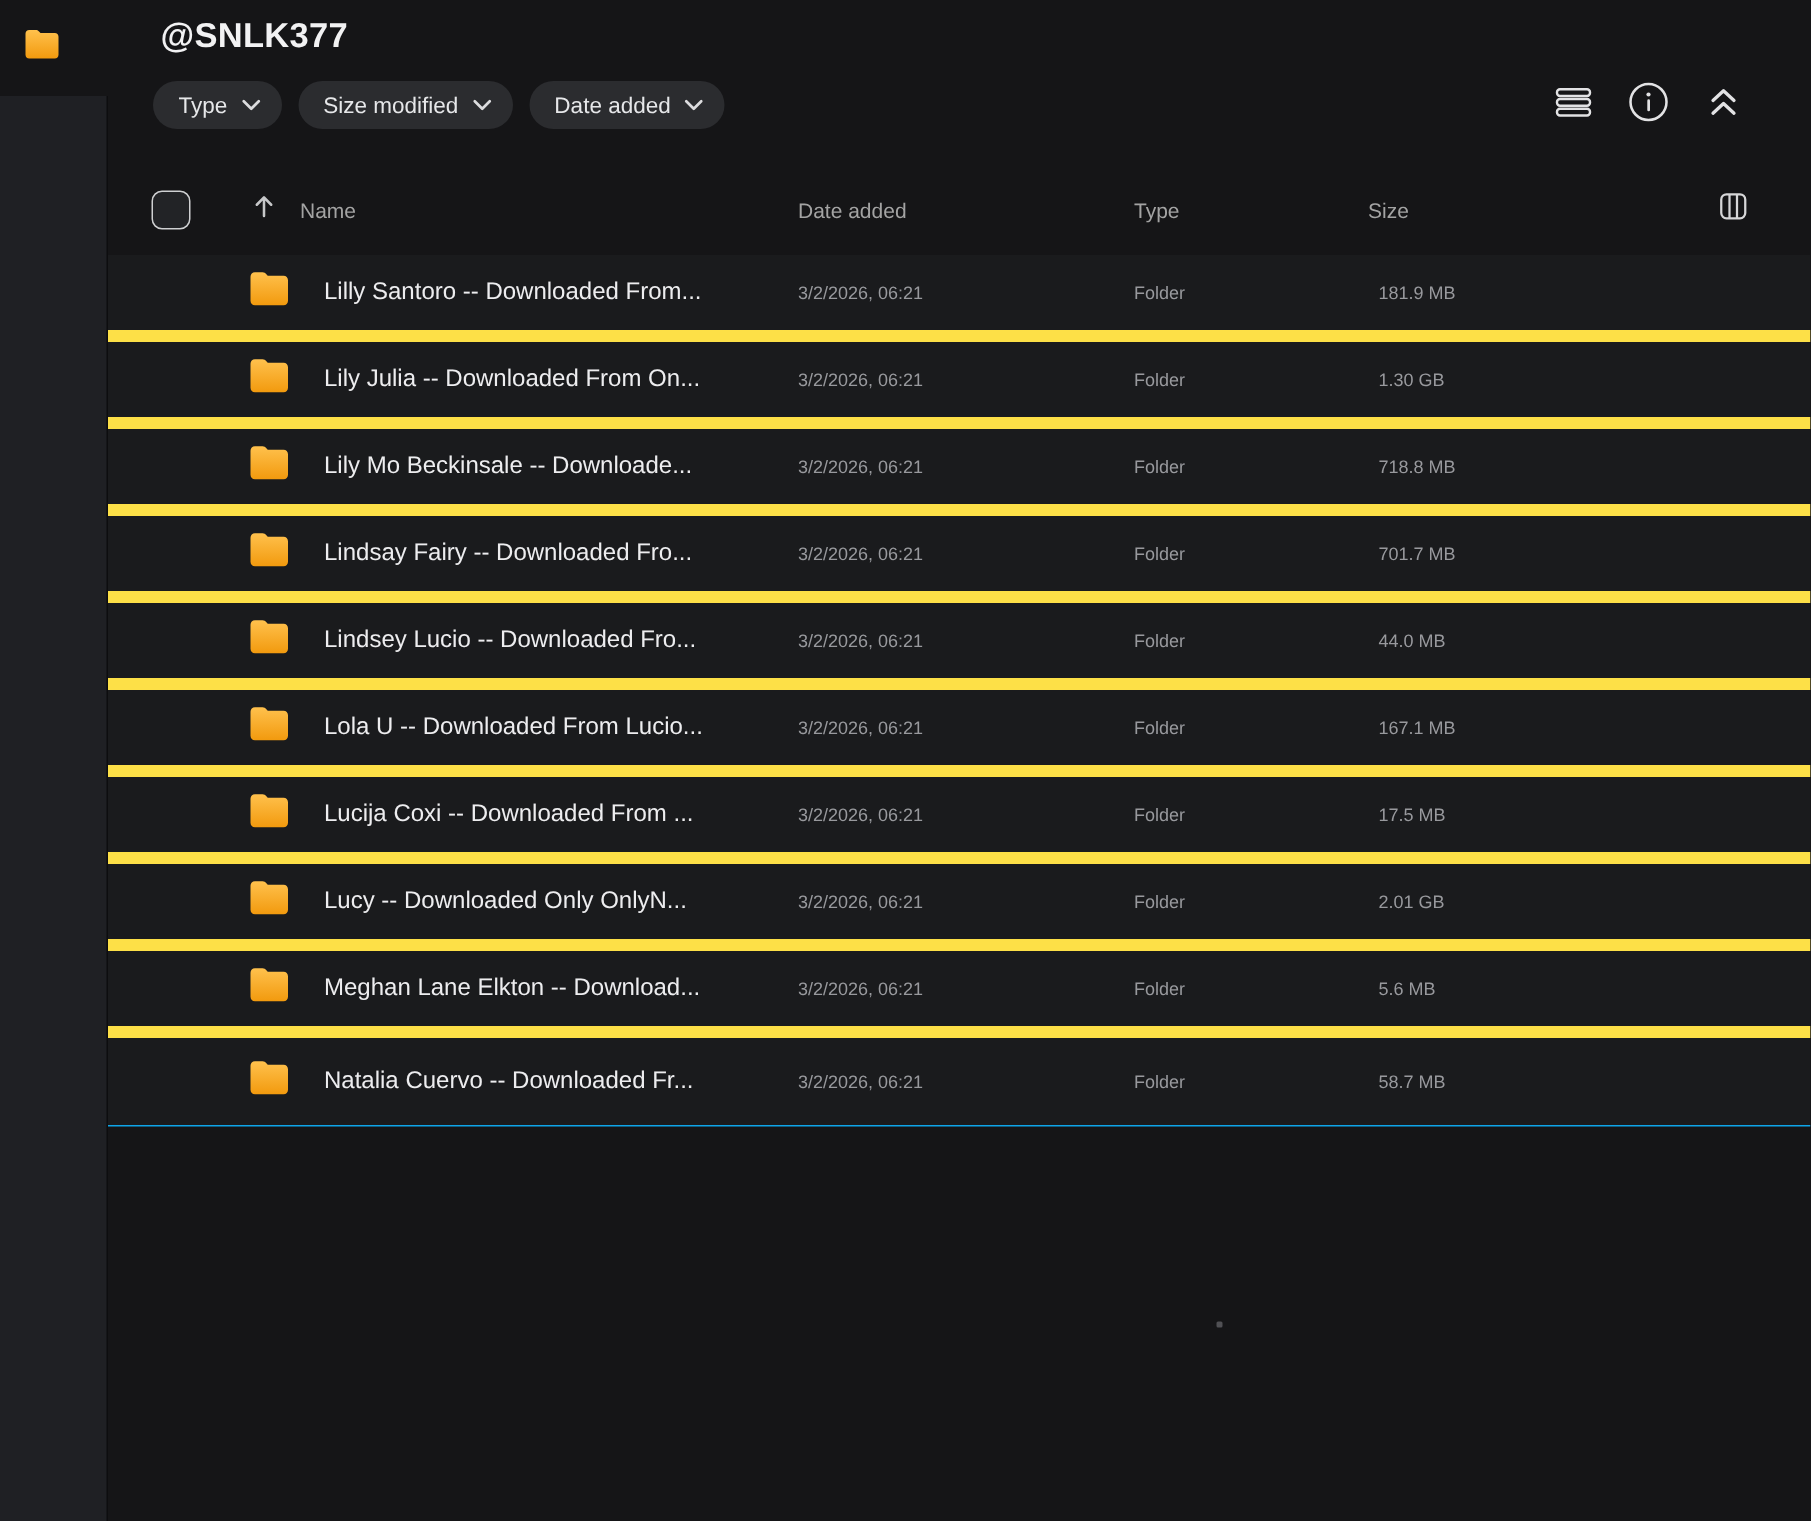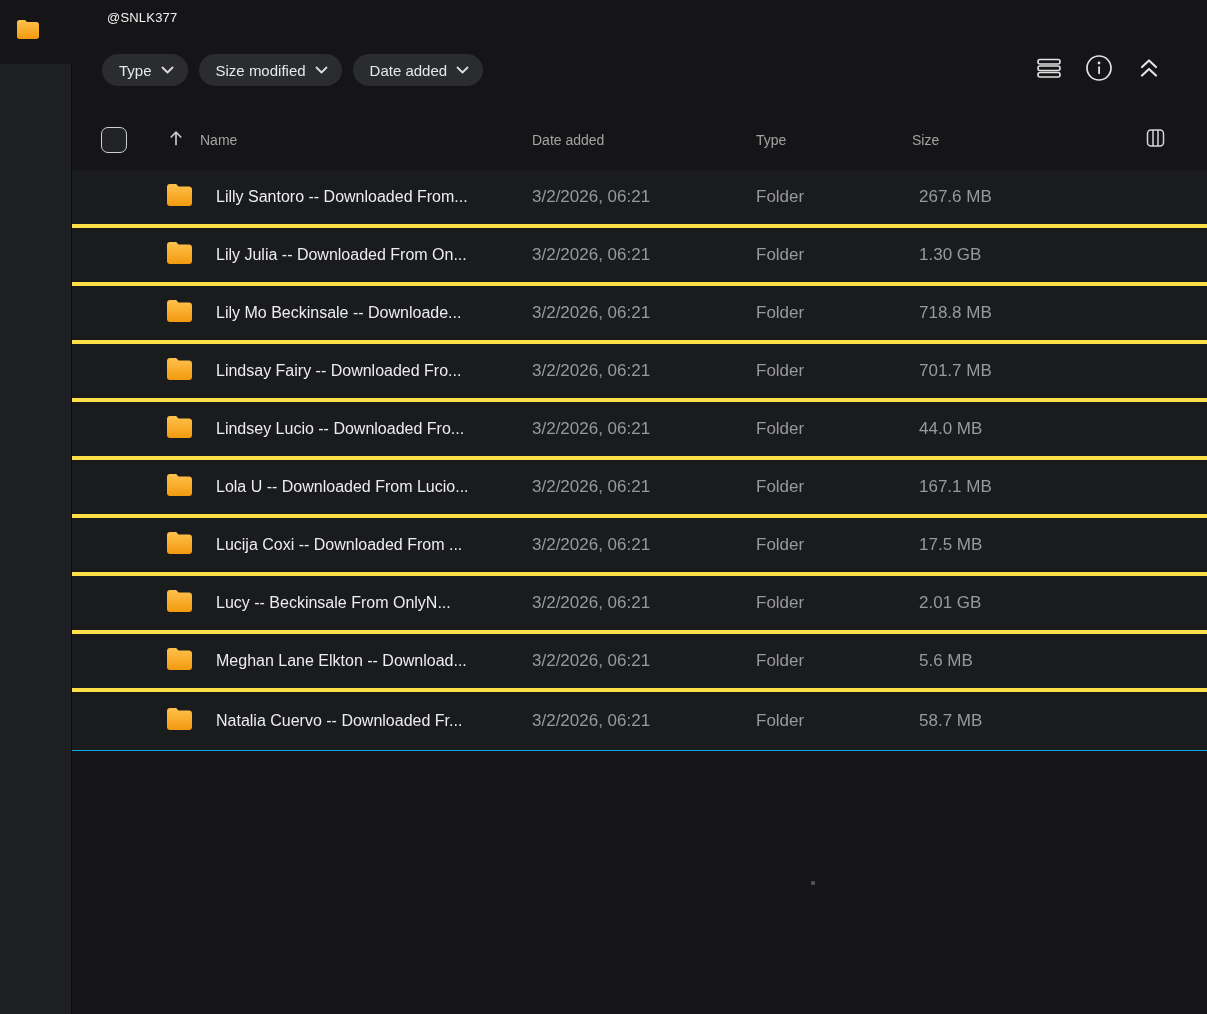--- a/index.html
+++ b/index.html
@@ -17,21 +17,21 @@
     position:absolute; left:0; top:64px; bottom:0; width:72px;
     background:#1f2024;
     border-right:1px solid #0d0d0f;
   }
 
   .app-icon { position:absolute; left:15px; top:18px; }
 
   
   .window-title {
     position:absolute; left:107px; top:10px;
-    font-size:13px; font-weight:400; letter-spacing:.2px; color:#f2f2f3;
+    font-size:23px; font-weight:700; letter-spacing:.2px; color:#f2f2f3;
   }
   .filter-bar {
     position:absolute; left:102px; top:54px;
     display:flex; gap:11px;
   }
   .pill {
     height:32px; padding:0 14px 0 17px;
     background:#2b2c2f; border-radius:16px;
     display:flex; align-items:center; gap:9px;
     font-size:15px; color:#e6e7e9; cursor:pointer;
@@ -59,30 +59,30 @@
   .col-date  { left:460px; cursor:pointer; }
   .col-type  { left:684px; cursor:pointer; }
   .col-size  { left:840px; cursor:pointer; }
   .columns-btn { position:absolute; right:42px; top:50%; transform:translateY(-50%); cursor:pointer; }
 
   
   .rows { position:absolute; left:72px; right:0; top:170px; }
   .row {
     position:relative; height:58px;
     background:#1a1b1d;
-    border-bottom:4px solid #fde047;
+    border-bottom:8px solid #fde047;
     cursor:pointer;
   }
   .row:last-child { border-bottom:1px solid #0ea5e9; height:59px; }
   .row .folder { position:absolute; left:93px; top:50%; transform:translateY(-50%); }
   .row .name {
     position:absolute; left:144px; top:50%; transform:translateY(-50%);
     font-size:16px; color:#ededef; white-space:nowrap;
   }
-  .row .meta { position:absolute; top:50%; transform:translateY(-50%); font-size:17px; color:#98999d; white-space:nowrap; }
+  .row .meta { position:absolute; top:50%; transform:translateY(-50%); font-size:12px; color:#98999d; white-space:nowrap; }
   .row .date { left:460px; }
   .row .type { left:684px; }
   .row .size { left:847px; }
 
   .dot-artifact {
     position:absolute; left:811px; top:881px;
     width:4px; height:4px; background:#505054; border-radius:1px;
   }
 </style>
 </head>
@@ -177,21 +177,21 @@
 
     <div class="row">
       <span class="folder">
         <svg width="29" height="26" viewBox="0 0 29 26">
           <path d="M2 5 C2 3.3 3.2 2 5 2 L10 2 C11.2 2 11.8 2.5 12.4 3.2 L13.5 4.4 L24 4.4 C25.8 4.4 27 5.7 27 7.4 L27 21 C27 22.7 25.8 24 24 24 L5 24 C3.2 24 2 22.7 2 21 Z" fill="url(#folderGrad)"></path>
         </svg>
       </span>
       <span class="name">Lilly Santoro -- Downloaded From...</span>
       <span class="meta date">3/2/2026, 06:21</span>
       <span class="meta type">Folder</span>
-      <span class="meta size">267.6 MB</span>
+      <span class="meta size">181.9 MB</span>
     </div>
 
     <div class="row">
       <span class="folder">
         <svg width="29" height="26" viewBox="0 0 29 26">
           <path d="M2 5 C2 3.3 3.2 2 5 2 L10 2 C11.2 2 11.8 2.5 12.4 3.2 L13.5 4.4 L24 4.4 C25.8 4.4 27 5.7 27 7.4 L27 21 C27 22.7 25.8 24 24 24 L5 24 C3.2 24 2 22.7 2 21 Z" fill="url(#folderGrad)"></path>
         </svg>
       </span>
       <span class="name">Lily Julia -- Downloaded From On...</span>
       <span class="meta date">3/2/2026, 06:21</span>
@@ -258,21 +258,21 @@
       <span class="meta type">Folder</span>
       <span class="meta size">17.5 MB</span>
     </div>
 
     <div class="row">
       <span class="folder">
         <svg width="29" height="26" viewBox="0 0 29 26">
           <path d="M2 5 C2 3.3 3.2 2 5 2 L10 2 C11.2 2 11.8 2.5 12.4 3.2 L13.5 4.4 L24 4.4 C25.8 4.4 27 5.7 27 7.4 L27 21 C27 22.7 25.8 24 24 24 L5 24 C3.2 24 2 22.7 2 21 Z" fill="url(#folderGrad)"></path>
         </svg>
       </span>
-      <span class="name">Lucy -- Beckinsale From OnlyN...</span>
+      <span class="name">Lucy -- Downloaded Only OnlyN...</span>
       <span class="meta date">3/2/2026, 06:21</span>
       <span class="meta type">Folder</span>
       <span class="meta size">2.01 GB</span>
     </div>
 
     <div class="row">
       <span class="folder">
         <svg width="29" height="26" viewBox="0 0 29 26">
           <path d="M2 5 C2 3.3 3.2 2 5 2 L10 2 C11.2 2 11.8 2.5 12.4 3.2 L13.5 4.4 L24 4.4 C25.8 4.4 27 5.7 27 7.4 L27 21 C27 22.7 25.8 24 24 24 L5 24 C3.2 24 2 22.7 2 21 Z" fill="url(#folderGrad)"></path>
         </svg>

